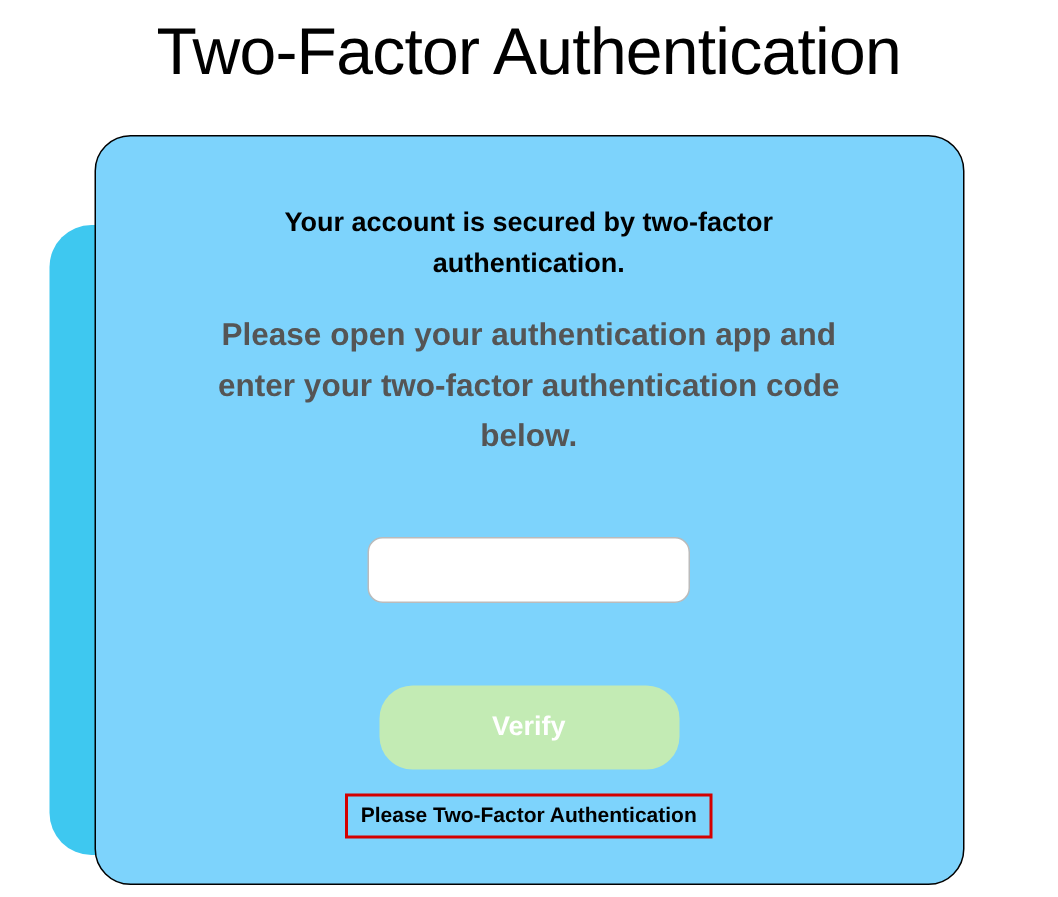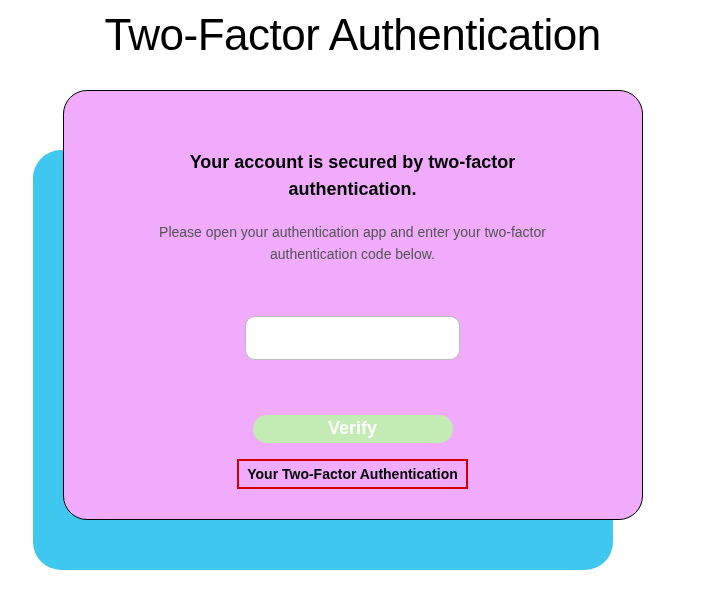--- a/index.html
+++ b/index.html
@@ -34,56 +34,56 @@
       left: -30px;
       width: 580px;
       height: 420px;
       background: #3ec8f0;
       border-radius: 28px;
       z-index: 0;
     }
     .card {
       position: relative;
       z-index: 1;
-      background: #f0abfc;
+      background: #7dd3fc;
       border: 1.5px solid #000000;
       border-radius: 24px;
       width: 580px;
-      padding: 58px 60px 30px 60px;
+      padding: 44px 60px 30px 60px;
       text-align: center;
     }
     .secured-text {
       font-size: 18px;
       font-weight: 700;
       color: #000000;
       line-height: 1.5;
       margin-bottom: 18px;
     }
     .instruction-text {
-      font-size: 14px;
-      font-weight: 400;
+      font-size: 21px;
+      font-weight: 700;
       color: #555555;
       line-height: 1.6;
       margin-bottom: 50px;
     }
     .code-input {
       width: 215px;
       height: 44px;
       border: 1px solid #bbbbbb;
       border-radius: 10px;
       font-size: 18px;
       text-align: center;
       outline: none;
       margin-bottom: 55px;
       background: #ffffff;
     }
     .verify-button {
       display: inline-block;
       width: 200px;
-      height: 28px;
+      height: 56px;
       background: #c3ebb4;
       color: #ffffff;
       font-size: 18px;
       font-weight: 600;
       border: none;
       border-radius: 22px;
       cursor: pointer;
       margin-bottom: 16px;
     }
     .reset-link-wrap {
@@ -107,16 +107,16 @@
 <div class="card-wrap">
   <div class="card-shadow"></div>
   <div class="card">
     <p class="secured-text">Your account is secured by two-factor authentication.</p>
     <p class="instruction-text">Please open your authentication app and enter your two-factor authentication code below.</p>
     <input type="text" class="code-input" value="" style="">
     <br>
     <button class="verify-button">Verify</button>
     <br>
     <span class="reset-link-wrap">
-      <a class="reset-link">Your Two-Factor Authentication</a>
+      <a class="reset-link">Please Two-Factor Authentication</a>
     </span>
   </div>
 </div>
 
 </body></html>

